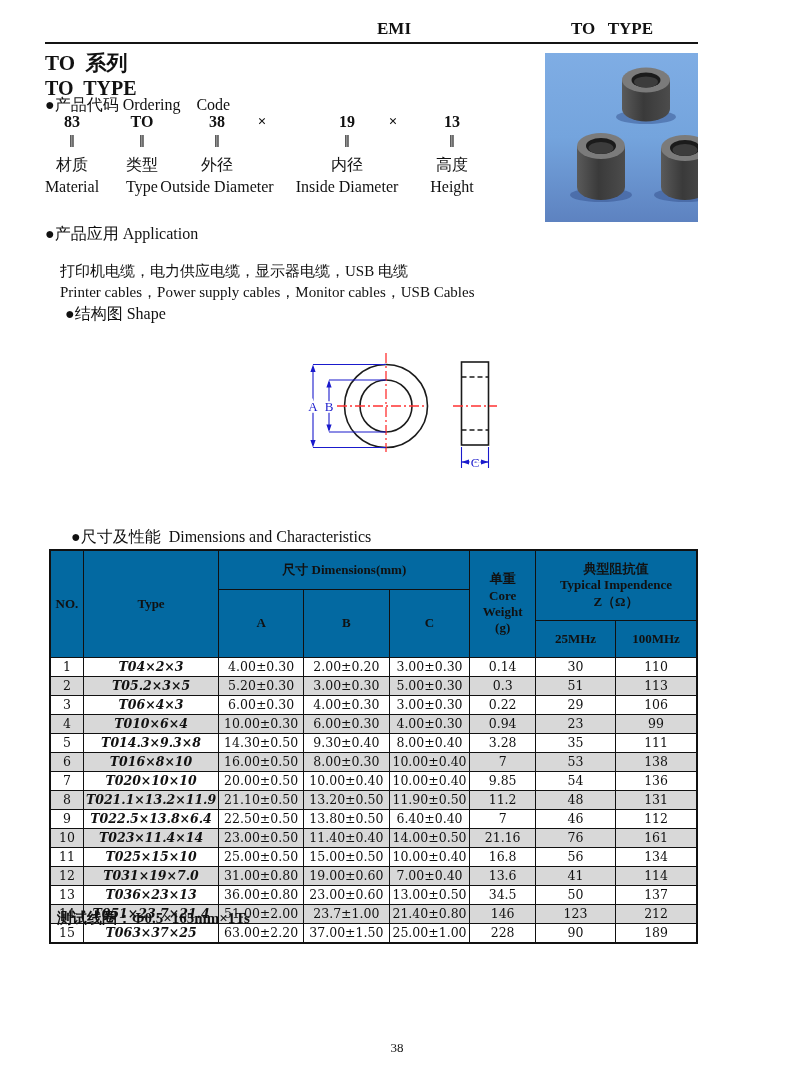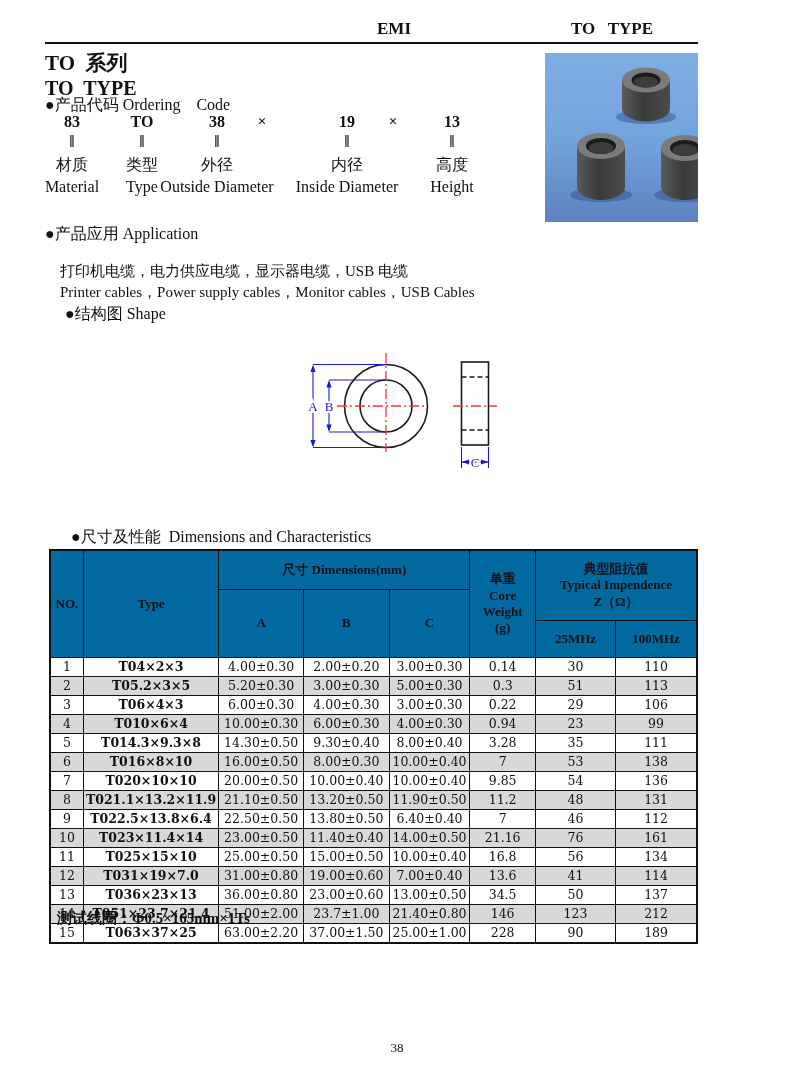--- a/index.html
+++ b/index.html
@@ -43,21 +43,21 @@
   table.dim thead th{background:#0369a1;font-weight:bold;font-size:13px;padding:10px 2px;
                      font-family:"Liberation Serif", serif;vertical-align:middle;}
   table.dim thead tr.h1{height:34px;}
   table.dim thead tr.h2{height:22px;}
   table.dim thead tr.h3{height:22px;}
   .th-stack span{display:block;line-height:1.25;}
   table.dim td{height:18px;text-align:center;font-size:12.5px;font-family:"DejaVu Serif", serif;
                padding:0 2px;}
   table.dim tbody tr:nth-child(even) td{background:#d8d8d8;}
   td.cell-type{text-align:left;padding-left:4px;font-family:"DejaVu Sans Mono", monospace;
-               font-weight:bold;font-size:12px;}
+               font-weight:bold;font-size:12px;font-style:italic;}
 
   
   .note1{top:909px;left:57px;font-size:15px;font-weight:bold;}
   .note2{top:934px;left:45px;font-size:15px;font-weight:bold;}
 
   .page-num{top:1040px;left:0;width:794px;text-align:center;font-size:13px;}
 </style>
 </head>
 <body>
 

